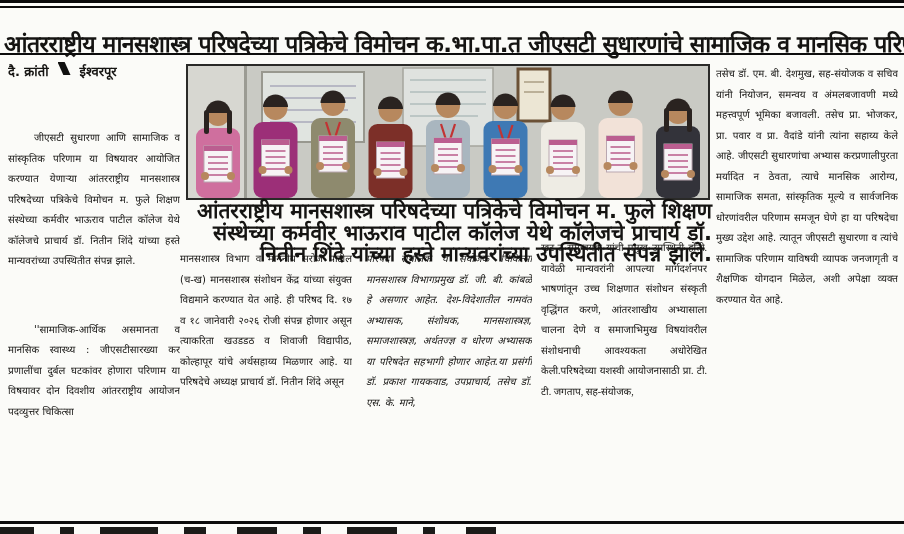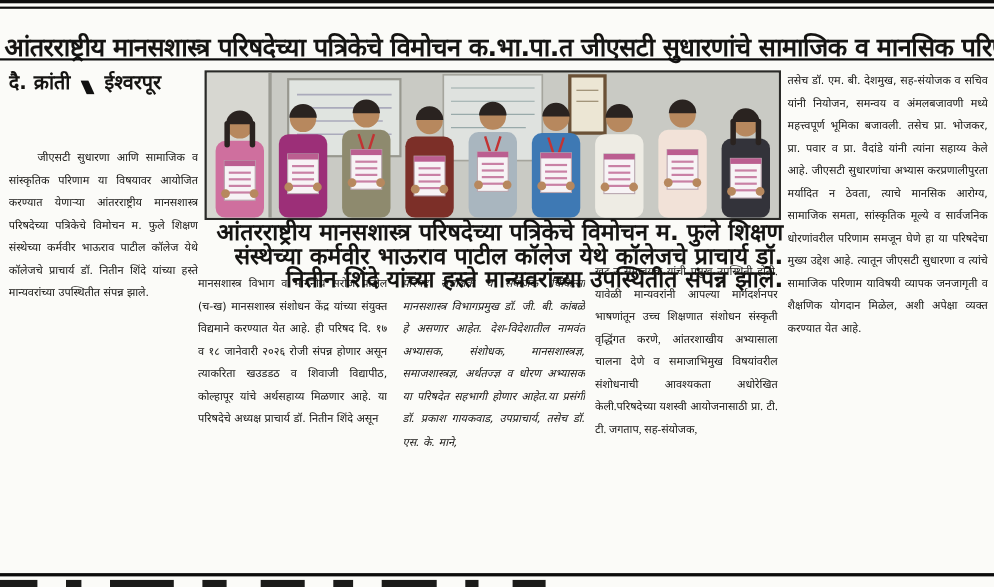--- a/index.html
+++ b/index.html
@@ -13,21 +13,21 @@
             white-space:nowrap;}
   .headline-rule{position:absolute;left:0;top:53px;width:904px;height:0;
                  border-top:2.5px solid #0c0c0c;}
   .bottom-rule{position:absolute;left:0;top:521px;width:904px;height:0;
                border-top:3px solid #0c0c0c;}
   
   .col{position:absolute;overflow:hidden;}
   .col p{margin:0;text-align:justify;font-size:10px;line-height:20.5px;}
   .col p.indent{text-indent:26px;margin-top:48px;}
   .col-left{left:8px;top:62px;width:172px;height:458px;}
-  .dateline{font-weight:700;font-size:18px;margin:0 0 8px 0;display:flex;align-items:flex-end;gap:9px;}
+  .dateline{font-weight:700;font-size:13px;margin:0 0 8px 0;display:flex;align-items:flex-start;gap:9px;}
   .sep-mark{display:inline-block;width:13px;height:13px;background:#101010;
             clip-path:polygon(0 0,55% 0,100% 100%,45% 100%);}
   .col-2{left:180px;top:249px;width:172px;height:271px;}
   .col-3{left:366px;top:249px;width:166px;height:271px;font-style:italic;}
   .col-4{left:541px;top:238px;width:166px;height:271px;font-family:Liberation Serif, serif;}
   .col-right{left:716px;top:64px;width:182px;height:456px;}
   
   .photo-frame{position:absolute;left:186px;top:64px;width:520px;height:132px;
                border:2px solid #2a2a28;background:#c9cac4;box-sizing:content-box;}
   .photo-frame svg{display:block;}
@@ -47,20 +47,21 @@
   <h1 class="headline">आंतरराष्ट्रीय मानसशास्त्र परिषदेच्या पत्रिकेचे विमोचन क.भा.पा.त जीएसटी सुधारणांचे सामाजिक व मानसिक परिणामांवर विचारमंथन</h1>
   <div class="headline-rule"></div>
 
   <div class="col col-left">
     <div class="dateline">
       <span>दै. क्रांती</span>
       <span class="sep-mark"></span>
       <span>ईश्वरपूर</span>
     </div>
     <p class="indent">जीएसटी सुधारणा आणि सामाजिक व सांस्कृतिक परिणाम या विषयावर आयोजित करण्यात येणाऱ्या आंतरराष्ट्रीय मानसशास्त्र परिषदेच्या पत्रिकेचे विमोचन म. फुले शिक्षण संस्थेच्या कर्मवीर भाऊराव पाटील कॉलेज येथे कॉलेजचे प्राचार्य डॉ. नितीन शिंदे यांच्या हस्ते मान्यवरांच्या उपस्थितीत संपन्न झाले.</p>
+    <p class="indent">''सामाजिक-आर्थिक असमानता व मानसिक स्वास्थ्य : जीएसटीसारख्या कर प्रणालींचा दुर्बल घटकांवर होणारा परिणाम या विषयावर दोन दिवशीय आंतरराष्ट्रीय आयोजन पदव्युत्तर चिकित्सा</p>
   </div>
 
   <div class="photo-frame">
     <svg id="photo-svg" width="520" height="132" viewBox="0 0 520 132">
 
       <rect x="0" y="0" width="520" height="132" fill="#c9cac4"></rect>
 
       <rect x="0" y="0" width="58" height="132" fill="#d7d7d1"></rect>
       <rect x="56" y="0" width="3" height="132" fill="#9b9b93"></rect>
 

